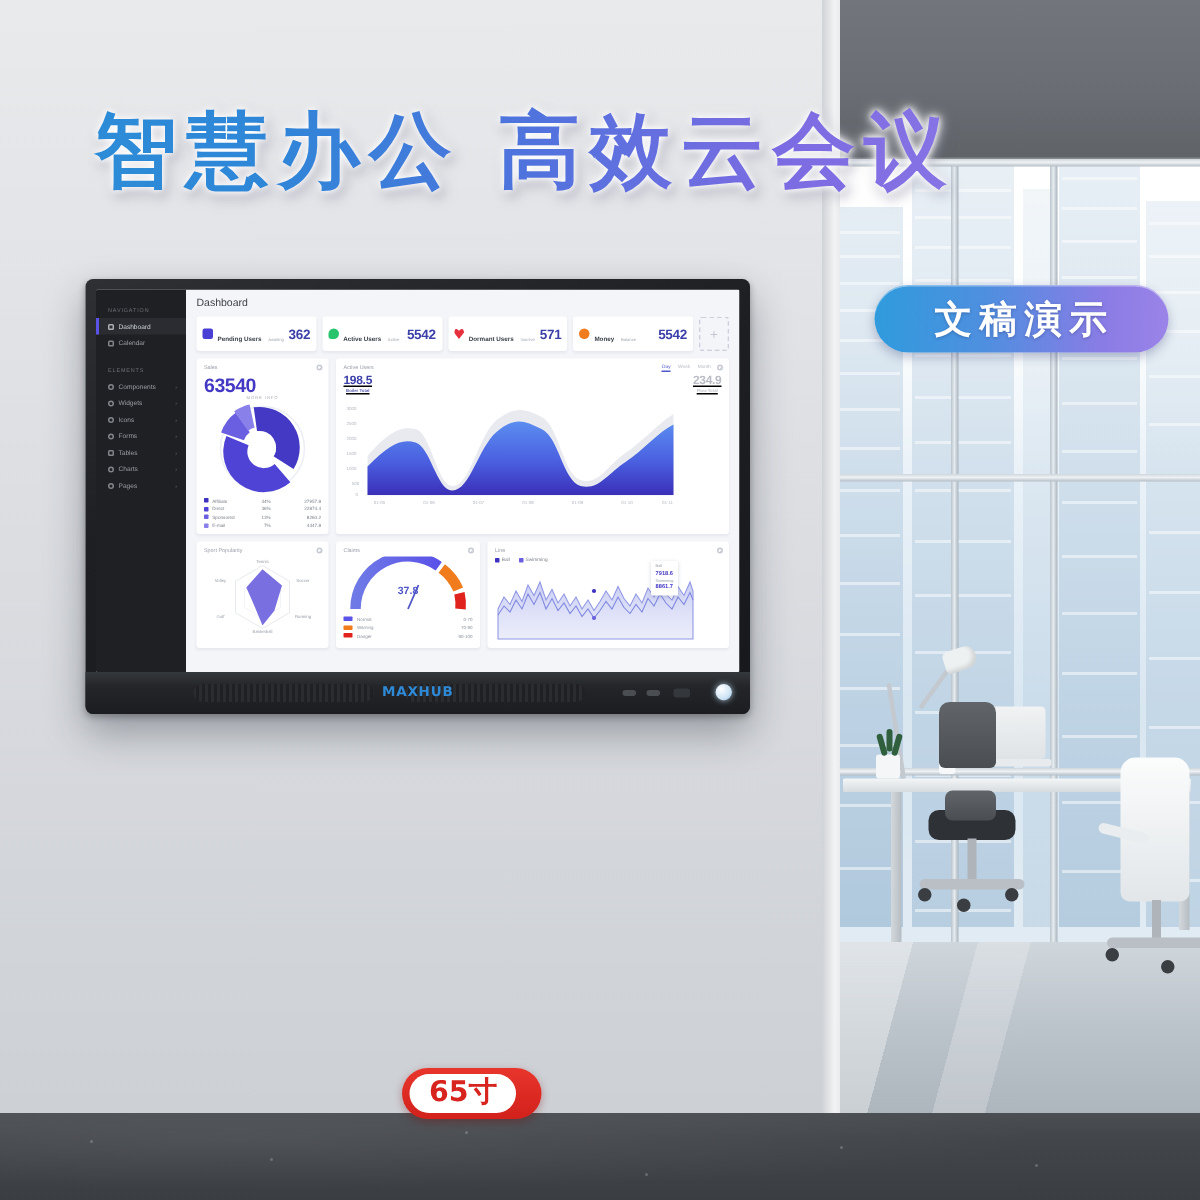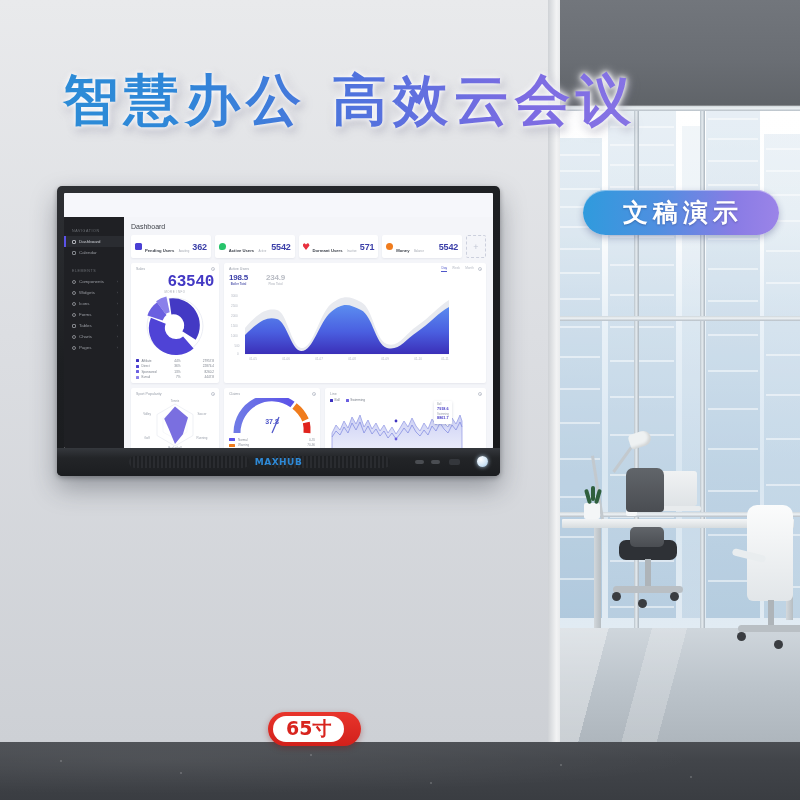--- a/index.html
+++ b/index.html
@@ -203,21 +203,21 @@
     opacity:.95;
   }
   .tv-port{ position:absolute; top:12px; height:4px; border-radius:2px; background:#4a4d52; }
   .tv-power{
     position:absolute; right:12px; top:8px; width:11px;height:11px;border-radius:50%;
     background:radial-gradient(circle at 35% 30%,#ffffff,#cfe4f5 60%,#8fb6d8);
     box-shadow:0 0 4px rgba(200,230,255,.8);
   }
 
   
-  .dash{ display:flex; width:429px; height:255px; background:#f4f5f9;margin-top:24px; }
+  .dash{ display:flex; width:429px; height:255px; background:#f4f5f9; }
   .dash-side{
     width:60px; background:#1f2024; flex:0 0 60px; padding-top:7px;
     color:#8c8f96;
   }
   .side-head{
     font-size:3.6px; letter-spacing:.6px; color:#6d7076;
     padding:5px 0 3px 8px; text-transform:uppercase;
   }
   .side-item{
     display:flex; align-items:center; gap:3px;
@@ -263,32 +263,32 @@
     padding:4px 5px; position:relative;
   }
   .card-h{ font-size:3.6px; color:#9aa0ab; margin-bottom:2px; }
   .gear{
     position:absolute; right:4px; top:3.5px; width:4px;height:4px;
     border:.6px solid #c6cad3; border-radius:50%;
   }
   .gear:after{content:"";position:absolute;left:1px;top:1px;width:1.4px;height:1.4px;background:#c6cad3;border-radius:50%;}
 
   .donut-card{ width:88px; }
-  .donut-val{ text-align:right; font-size:16px; color:#4339c4; font-weight:bold; letter-spacing:-.3px;font-family:Liberation Mono, monospace;}
+  .donut-val{ text-align:left; font-size:13px; color:#4339c4; font-weight:bold; letter-spacing:-.3px;}
   .donut-sub{ text-align:center; font-size:2.8px; color:#a7abb4; letter-spacing:.6px; margin-top:-1px;}
   .legend-row{ display:flex; align-items:center; font-size:3.1px; color:#7b808b; margin-top:1.6px;}
   .lg-sw{ width:3px;height:3px;border-radius:.5px; background:#4339c4; margin-right:2.5px;}
   .lg-n{ width:26px; }
   .lg-p{ width:13px; text-align:right; }
   .lg-v{ flex:1; text-align:right;}
 
   .area-card{ flex:1; }
   .area-tabs{ position:absolute; right:12px; top:3px; display:flex; gap:5px; font-size:3.2px; color:#b7bcc6;}
   .area-tabs .on{ color:#4f56c9; border-bottom:.6px solid #4f56c9; padding-bottom:.5px;}
-  .area-kpis{ display:flex; justify-content:flex-start; gap:18px; margin:1px 0 2px;}
+  .area-kpis{ display:flex; justify-content:space-between; gap:18px; margin:1px 0 2px;text-decoration:underline;}
   .kpi-v{ font-size:8px; font-weight:bold; letter-spacing:-.2px;}
   .kpi-v.p{ color:#3b3fa8; }
   .kpi-v.g{ color:#b9bcc4; }
   .kpi-l{ font-size:2.9px; text-align:center; font-weight:600;}
   .kpi-l.p{color:#5a5fb0;} .kpi-l.g{color:#c2c5cc;}
 
   .row3{ display:flex; gap:5px; }
   .radar-card{ width:88px; }
   .gauge-card{ width:96px; }
   .line-card{ flex:1; }

